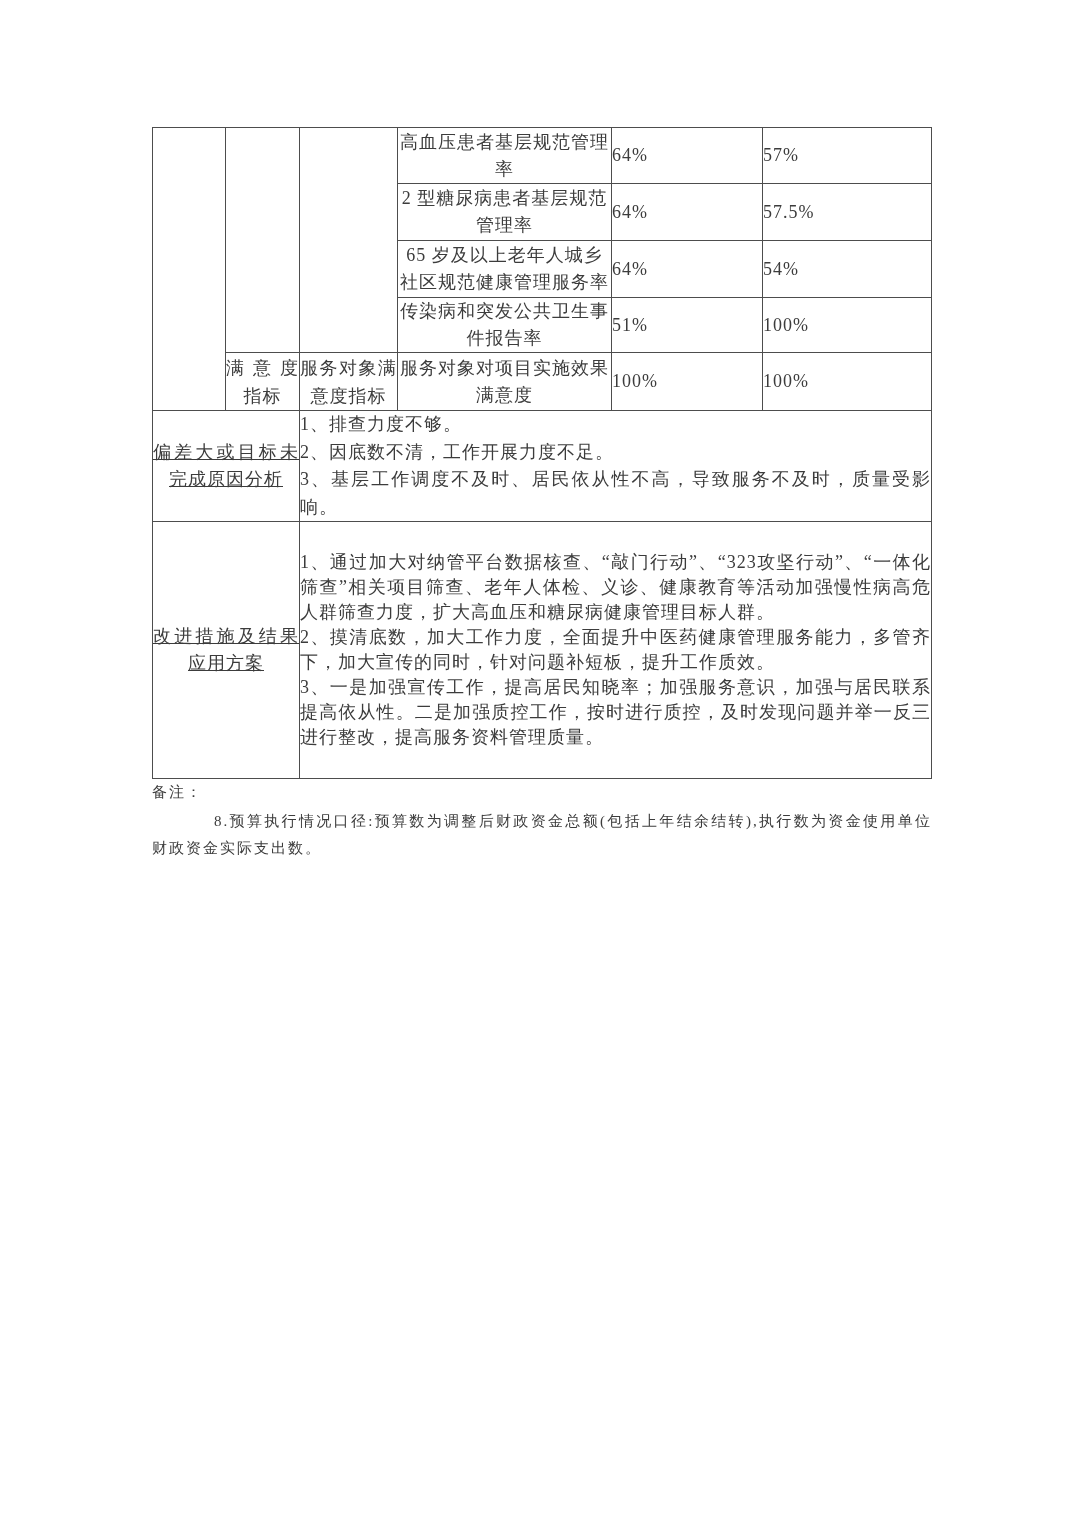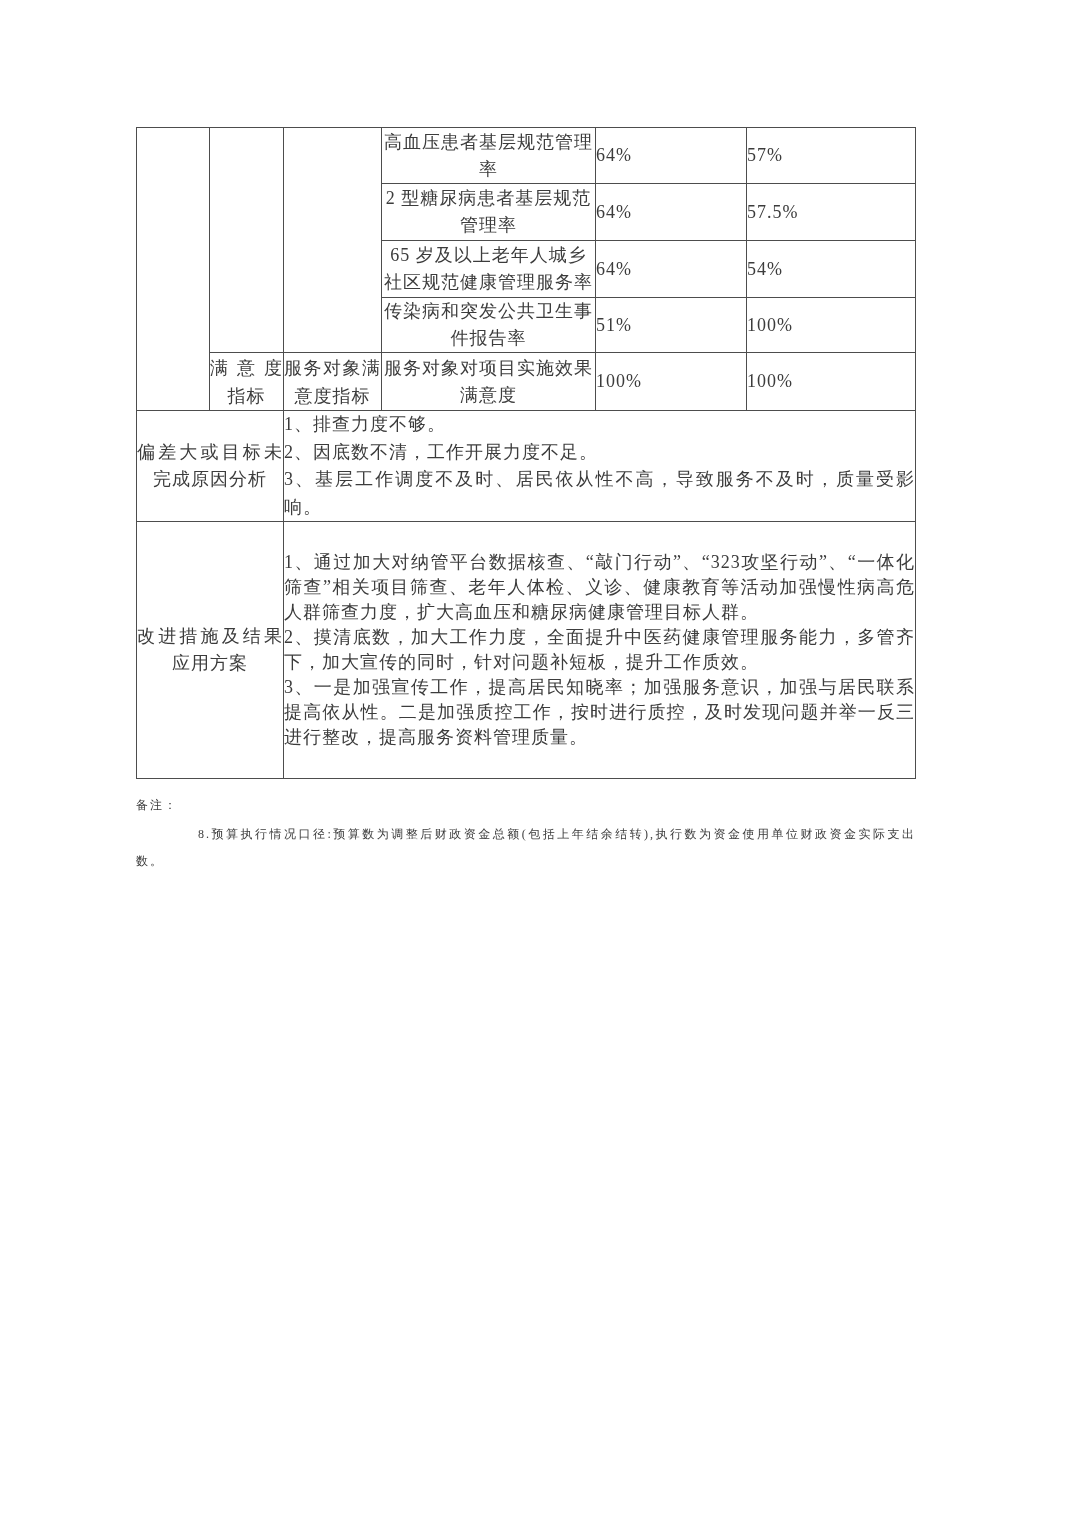--- a/index.html
+++ b/index.html
@@ -3,21 +3,21 @@
 <meta charset="utf-8">
 <style>
   html, body { margin: 0; padding: 0; background: #ffffff; }
   body {
     width: 1069px; height: 1514px;
     font-family: "Liberation Serif", "DejaVu Serif", serif;
     color: #3c3c3c;
     -webkit-font-smoothing: antialiased;
   }
   .page { position: relative; width: 1069px; height: 1514px; background: #ffffff; overflow: hidden; }
-  .doc { position: absolute; left: 136px; top: 127px; width: 780px; }
+  .doc { position: absolute; left: 152px; top: 127px; width: 780px; }
 
   table.perf {
     border-collapse: collapse;
     table-layout: fixed;
     width: 779px;
   }
   table.perf td {
     border: 1px solid #4d4d4d;
     font-size: 18px;
     letter-spacing: 1px;
@@ -29,40 +29,40 @@
 
   td.name-cell   { text-align: center; line-height: 27px; padding: 2px 2px; }
   td.value-cell  { line-height: 27px; }
 
   td.label-cell {
     text-align: justify;
     text-align-last: center;
     letter-spacing: 4px;
     line-height: 27px;
     padding: 2px 5px;
+    text-decoration: underline;
   }
   td.label-narrow {
     text-align: justify;
     text-align-last: center;
     letter-spacing: 1px;
     line-height: 28px;
     padding: 2px 4px;
   }
   td.content-cell {
     text-align: justify;
     letter-spacing: 1px;
     padding: 2px 7px;
     vertical-align: middle;
   }
   .dev-line  { line-height: 27.5px; }
   .imp-para  { line-height: 25px; }
 
   .notes {
-    margin-top: 13px;
-    font-size: 12px;
+    font-size: 15px;
     letter-spacing: 2px;
     line-height: 27.5px;
   }
   .notes-label { margin: 0 0 1px 0; }
   .note {
     margin: 0;
     text-indent: 62px;
     text-align: justify;
   }
 </style>

